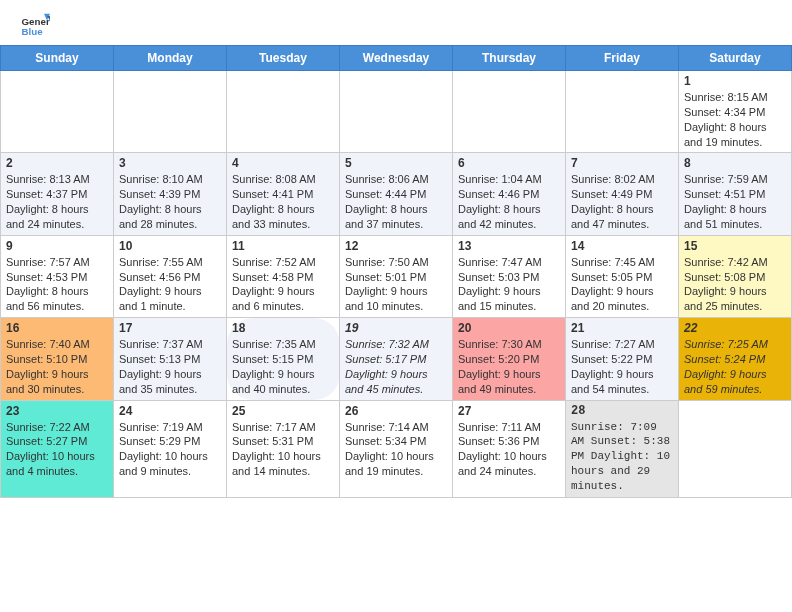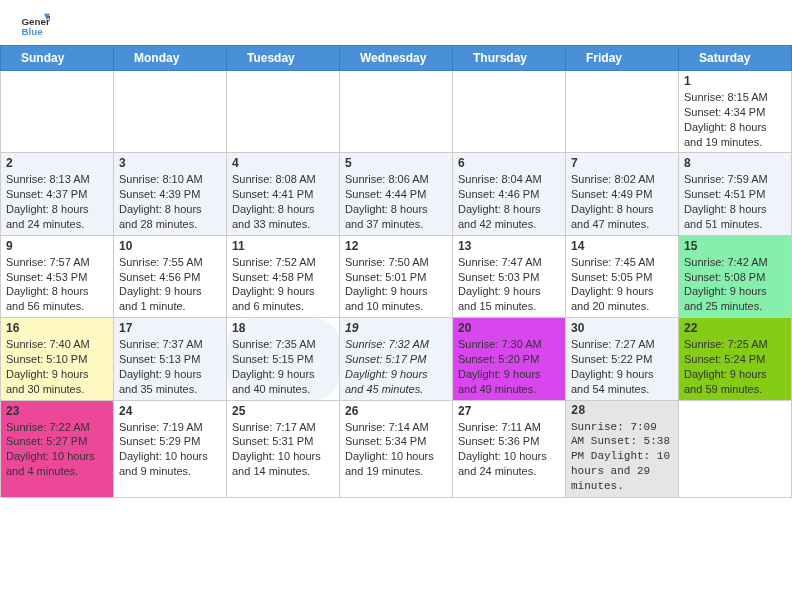--- a/index.html
+++ b/index.html
@@ -9,21 +9,21 @@
     
     .logo { display: flex; align-items: center; }
     .logo-icon { width: 30px; height: 30px; margin-right: 2px; }
     
     .title-block { text-align: right; }
     .main-title { font-size: 32px; font-weight: bold; color: #333; }
     .subtitle { font-size: 14px; color: #555; }
     
     .calendar { width: 100%; border-collapse: collapse; }
     
-    .day-header { background: #4a90d9; color: white; text-align: left; padding: 5px 20px; font-size: 12px; font-weight: bold; border: 1px solid #3a7bc8; }
+    .day-header { background: #4a90d9; color: white; text-align: center; padding: 5px 20px; font-size: 12px; font-weight: bold; border: 1px solid #3a7bc8; }
     
     .calendar td { border: 1px solid #ccc; vertical-align: top; padding: 3px 5px; width: calc(100%/7); height: 80px; font-size: 10px; color: #333; background: #fff; }
     
     .calendar tr:nth-child(even) td { background: #f5f5f5; }
     
     .day-num { font-size: 12px; font-weight: bold; display: block; margin-bottom: 2px; }
     
     .cell-info { font-size: 11px; line-height: 1.35; color: #333; }
     
     .empty { background: #fff !important; }
@@ -93,21 +93,21 @@
 Daylight: 8 hours and 33 minutes.</div>
         </td>
         <td style="background: rgb(240, 244, 250);">
           <span class="day-num">5</span>
           <div class="cell-info">Sunrise: 8:06 AM
 Sunset: 4:44 PM
 Daylight: 8 hours and 37 minutes.</div>
         </td>
         <td style="background: rgb(240, 244, 250);">
           <span class="day-num">6</span>
-          <div class="cell-info">Sunrise: 8:04 AM
+          <div class="cell-info">Sunrise: 1:04 AM
 Sunset: 4:46 PM
 Daylight: 8 hours and 42 minutes.</div>
         </td>
         <td style="background: rgb(240, 244, 250);">
           <span class="day-num">7</span>
           <div class="cell-info">Sunrise: 8:02 AM
 Sunset: 4:49 PM
 Daylight: 8 hours and 47 minutes.</div>
         </td>
         <td style="background: rgb(240, 244, 250);">
@@ -147,29 +147,29 @@
           <div class="cell-info">Sunrise: 7:47 AM
 Sunset: 5:03 PM
 Daylight: 9 hours and 15 minutes.</div>
         </td>
         <td style="background: rgb(255, 255, 255);">
           <span class="day-num">14</span>
           <div class="cell-info">Sunrise: 7:45 AM
 Sunset: 5:05 PM
 Daylight: 9 hours and 20 minutes.</div>
         </td>
-        <td style="background: #86efac;">
+        <td style="background: #fef9c3;">
           <span class="day-num">15</span>
           <div class="cell-info">Sunrise: 7:42 AM
 Sunset: 5:08 PM
 Daylight: 9 hours and 25 minutes.</div>
         </td>
       </tr>
       <tr>
-        <td style="background: #fef9c3;">
+        <td style="background: #fdba74;">
           <span class="day-num">16</span>
           <div class="cell-info">Sunrise: 7:40 AM
 Sunset: 5:10 PM
 Daylight: 9 hours and 30 minutes.</div>
         </td>
         <td style="background: rgb(240, 244, 250);">
           <span class="day-num">17</span>
           <div class="cell-info">Sunrise: 7:37 AM
 Sunset: 5:13 PM
 Daylight: 9 hours and 35 minutes.</div>
@@ -179,41 +179,41 @@
           <div class="cell-info">Sunrise: 7:35 AM
 Sunset: 5:15 PM
 Daylight: 9 hours and 40 minutes.</div>
         </td>
         <td style="background: rgb(240, 244, 250); font-style: italic;">
           <span class="day-num">19</span>
           <div class="cell-info">Sunrise: 7:32 AM
 Sunset: 5:17 PM
 Daylight: 9 hours and 45 minutes.</div>
         </td>
-        <td style="background: #d946ef;">
+        <td style="background: #fca5a5;">
           <span class="day-num">20</span>
           <div class="cell-info">Sunrise: 7:30 AM
 Sunset: 5:20 PM
 Daylight: 9 hours and 49 minutes.</div>
         </td>
         <td style="background: rgb(240, 244, 250);">
-          <span class="day-num">30</span>
+          <span class="day-num">21</span>
           <div class="cell-info">Sunrise: 7:27 AM
 Sunset: 5:22 PM
 Daylight: 9 hours and 54 minutes.</div>
         </td>
-        <td style="background: #84cc16;">
+        <td style="background: #eab308; font-style: italic;">
           <span class="day-num">22</span>
           <div class="cell-info">Sunrise: 7:25 AM
 Sunset: 5:24 PM
 Daylight: 9 hours and 59 minutes.</div>
         </td>
       </tr>
       <tr>
-        <td style="background: #ec4899;">
+        <td style="background: #5eead4;">
           <span class="day-num">23</span>
           <div class="cell-info">Sunrise: 7:22 AM
 Sunset: 5:27 PM
 Daylight: 10 hours and 4 minutes.</div>
         </td>
         <td style="background: rgb(255, 255, 255);">
           <span class="day-num">24</span>
           <div class="cell-info">Sunrise: 7:19 AM
 Sunset: 5:29 PM
 Daylight: 10 hours and 9 minutes.</div>

